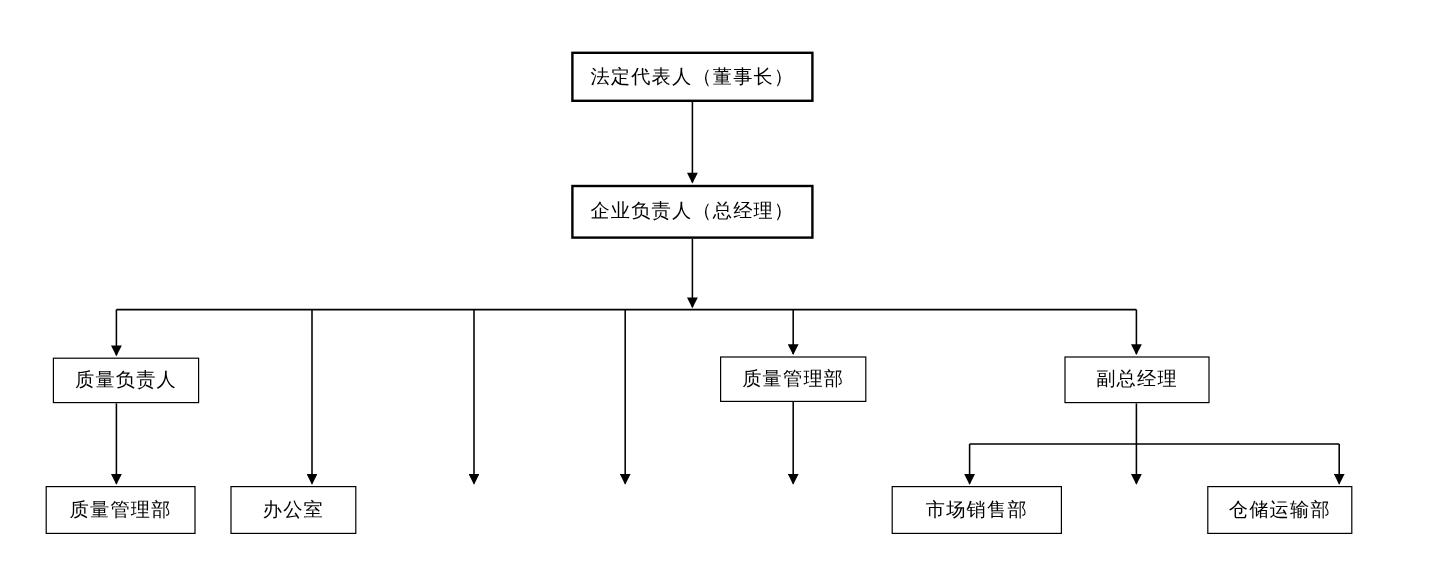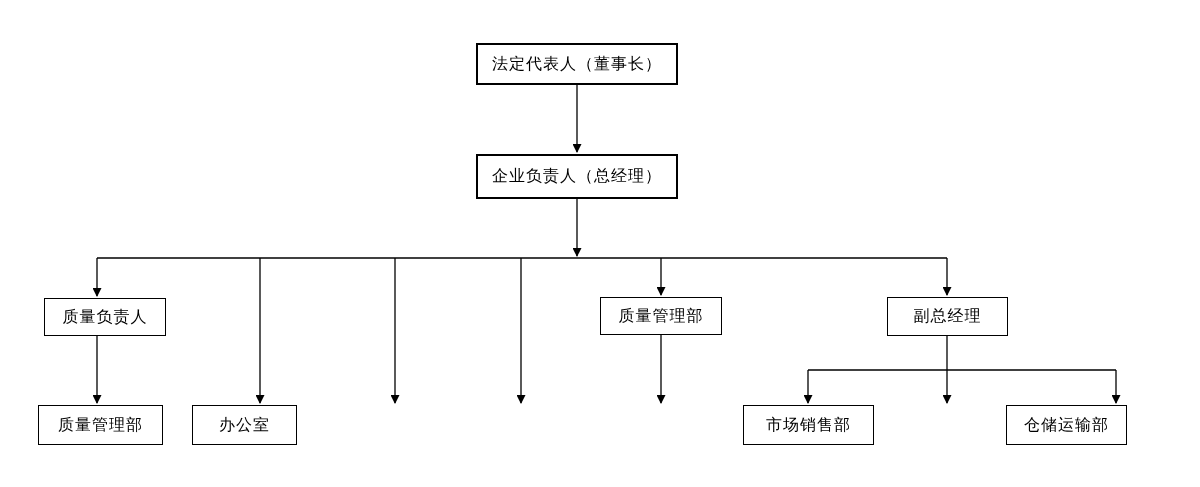--- a/index.html
+++ b/index.html
@@ -84,16 +84,16 @@
   <div class="node lvl-top" style="left:476px; top:43px;  width:202px; height:42px;">法定代表人（董事长）</div>
 
   <div class="node lvl-top" style="left:476px; top:154px; width:202px; height:45px;">企业负责人（总经理）</div>
 
   <div class="node" style="left:44px;  top:298px; width:122px; height:38px;font-family:Liberation Serif, serif;">质量负责人</div>
   <div class="node" style="left:600px; top:297px; width:122px; height:38px;">质量管理部</div>
   <div class="node" style="left:887px; top:297px; width:121px; height:39px;">副总经理</div>
 
   <div class="node" style="left:38px;   top:405px; width:125px; height:40px;">质量管理部</div>
   <div class="node" style="left:192px;  top:405px; width:105px; height:40px;">办公室</div>
-  <div class="node" style="left:743px;  top:405px; width:131px; height:40px;">市场销售部</div>
+  <div class="node" style="left:743px;  top:405px; width:142px; height:40px;">市场销售部</div>
   <div class="node" style="left:1006px; top:405px; width:121px; height:40px;">仓储运输部</div>
 
 </div>
 
 </body></html>

